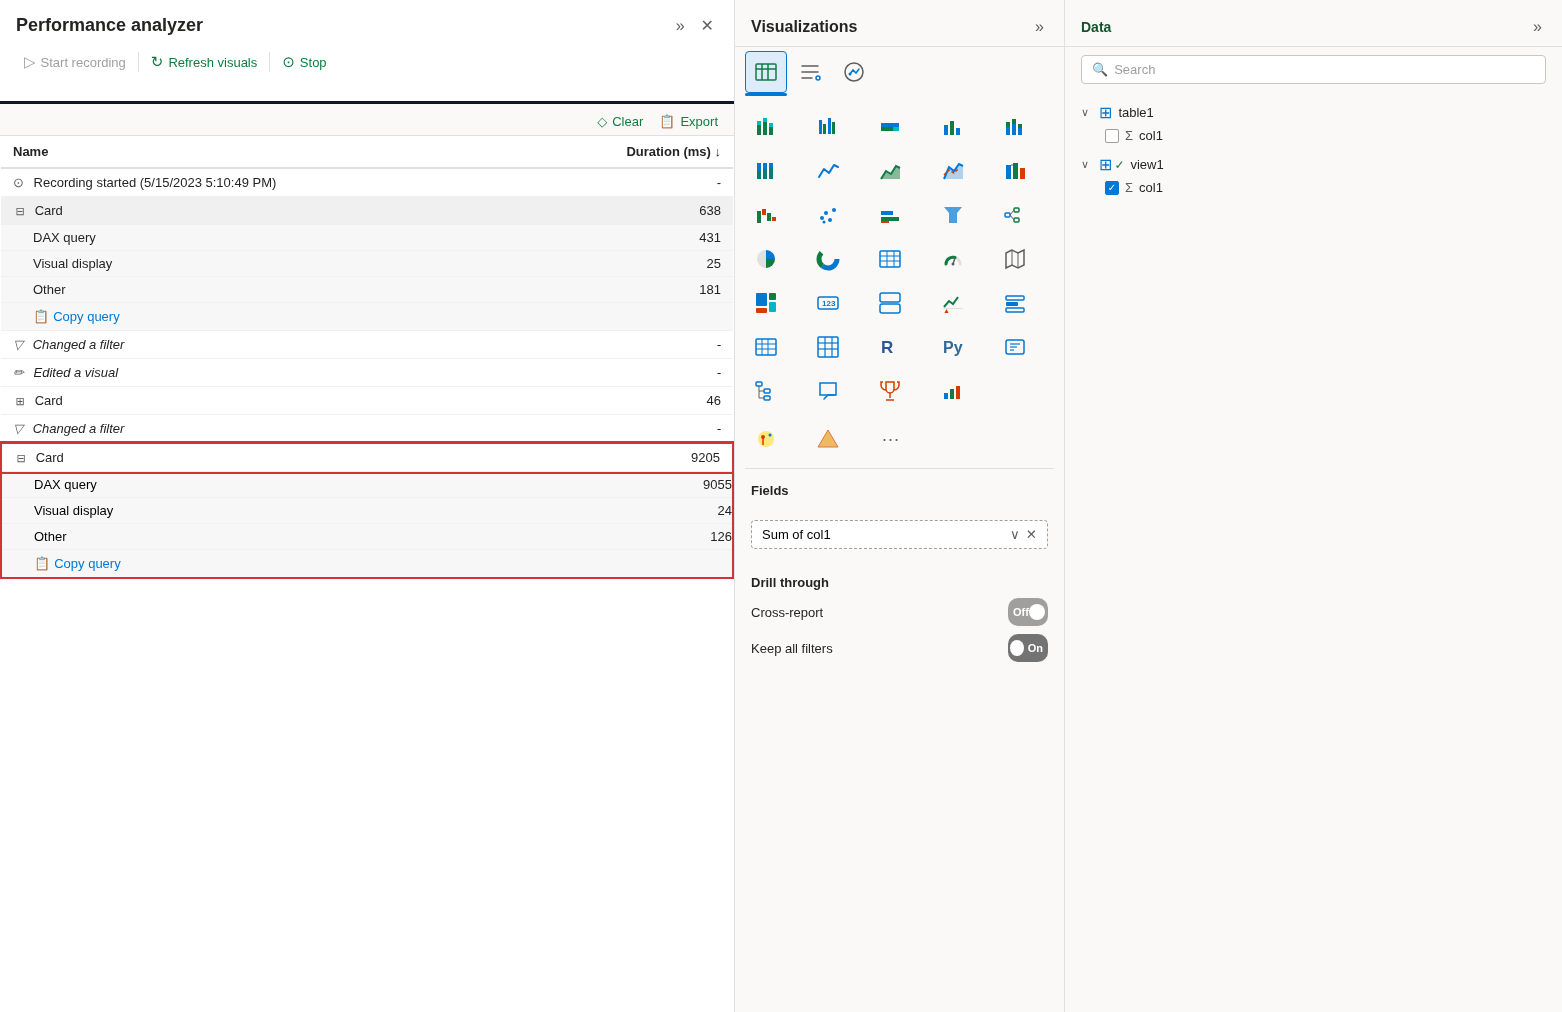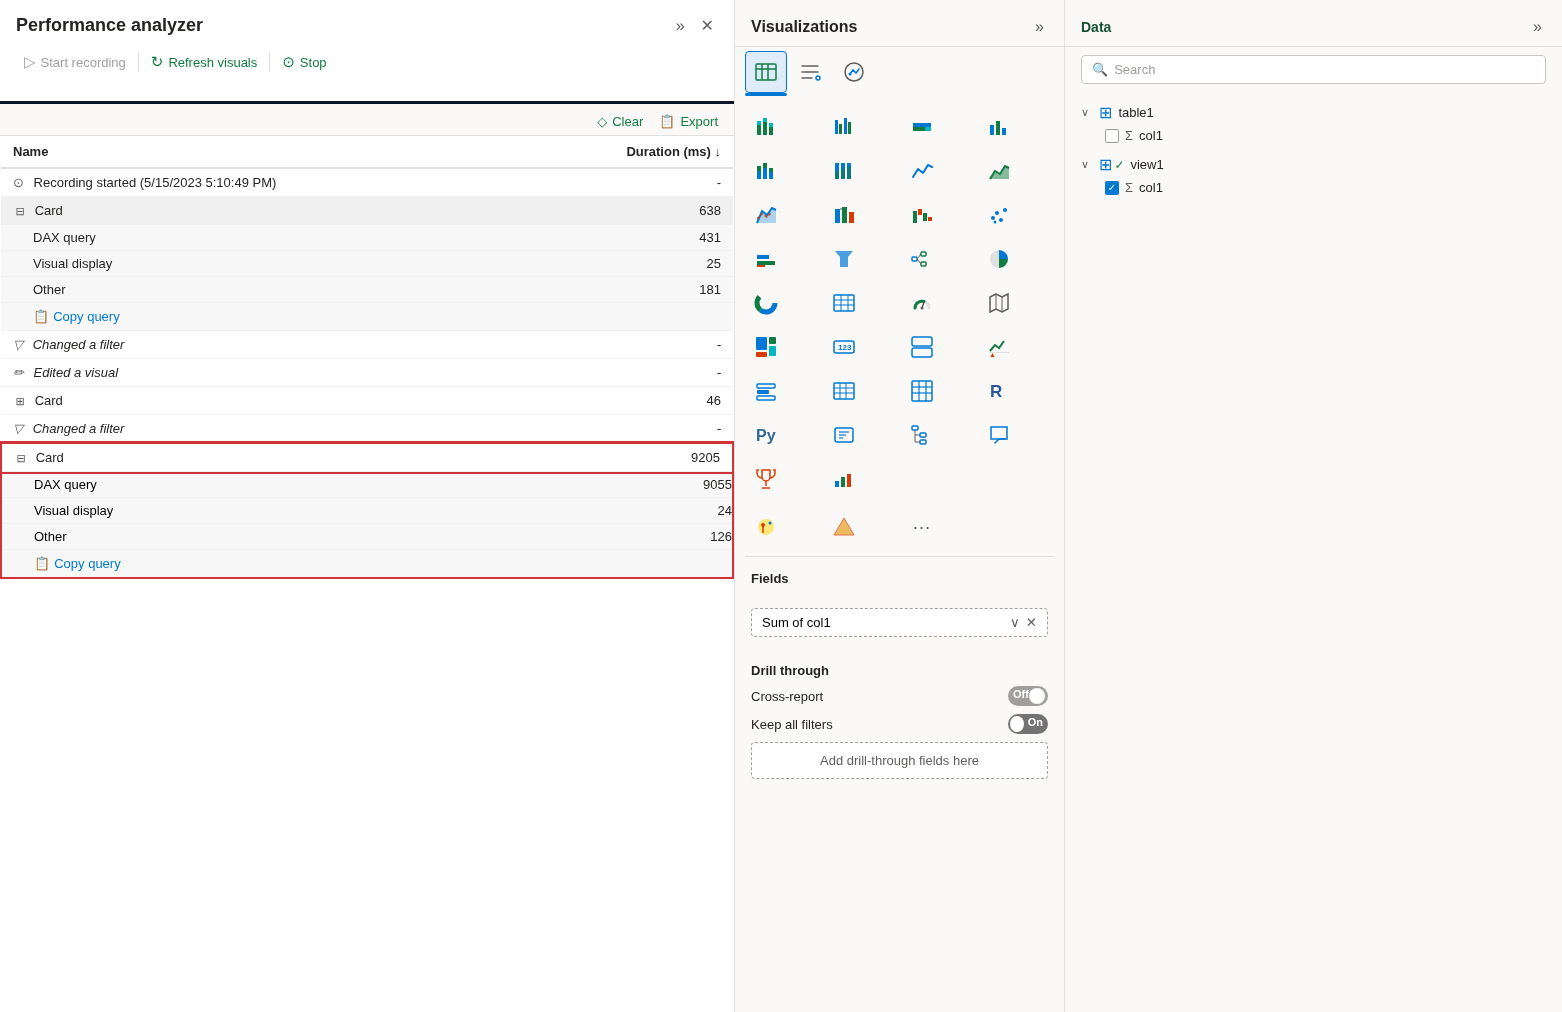--- a/index.html
+++ b/index.html
@@ -229,21 +229,21 @@
 
     .build-visual-label {
       font-size: 12px;
       font-weight: 600;
       color: #252423;
       padding: 10px 16px 6px 16px;
     }
 
     .viz-icons-grid {
       display: grid;
-      grid-template-columns: repeat(4, 1fr);
+      grid-template-columns: repeat(5, 1fr);
       gap: 2px;
       padding: 4px 10px;
     }
 
     .viz-icon-btn {
       width: 42px;
       height: 42px;
       display: flex;
       align-items: center;
       justify-content: center;
@@ -322,23 +322,24 @@
       margin-bottom: 8px;
     }
 
     .drill-row-label {
       font-size: 13px;
       color: #252423;
     }
 
     .toggle {
       width: 40px;
-      height: 20px;
+      height: 28px;
       border-radius: 10px;
       display: flex;
+      align-items: center;
       padding: 2px;
       cursor: pointer;
       border: none;
     }
 
     .toggle.off {
       background: #a19f9d;
     }
 
     .toggle.on {
@@ -979,23 +980,20 @@
         <div class="toggle-knob"></div>
       </button>
     </div>
     <div class="drill-row">
       <span class="drill-row-label">Keep all filters</span>
       <button class="toggle on">
         <div class="toggle-knob"></div>
         <span class="toggle-label" style="color:#fff; font-size:11px; margin-left:4px;">On</span>
       </button>
     </div>
-    <div class="drill-add-box">
-      <span>Add drill-through fields here</span>
-    </div>
   </div>
 </div>
 
 <div class="data-panel">
   <div class="data-header">
     <span class="data-title">Data</span>
     <button class="icon-btn">»</button>
   </div>
 
   <div class="search-box">

